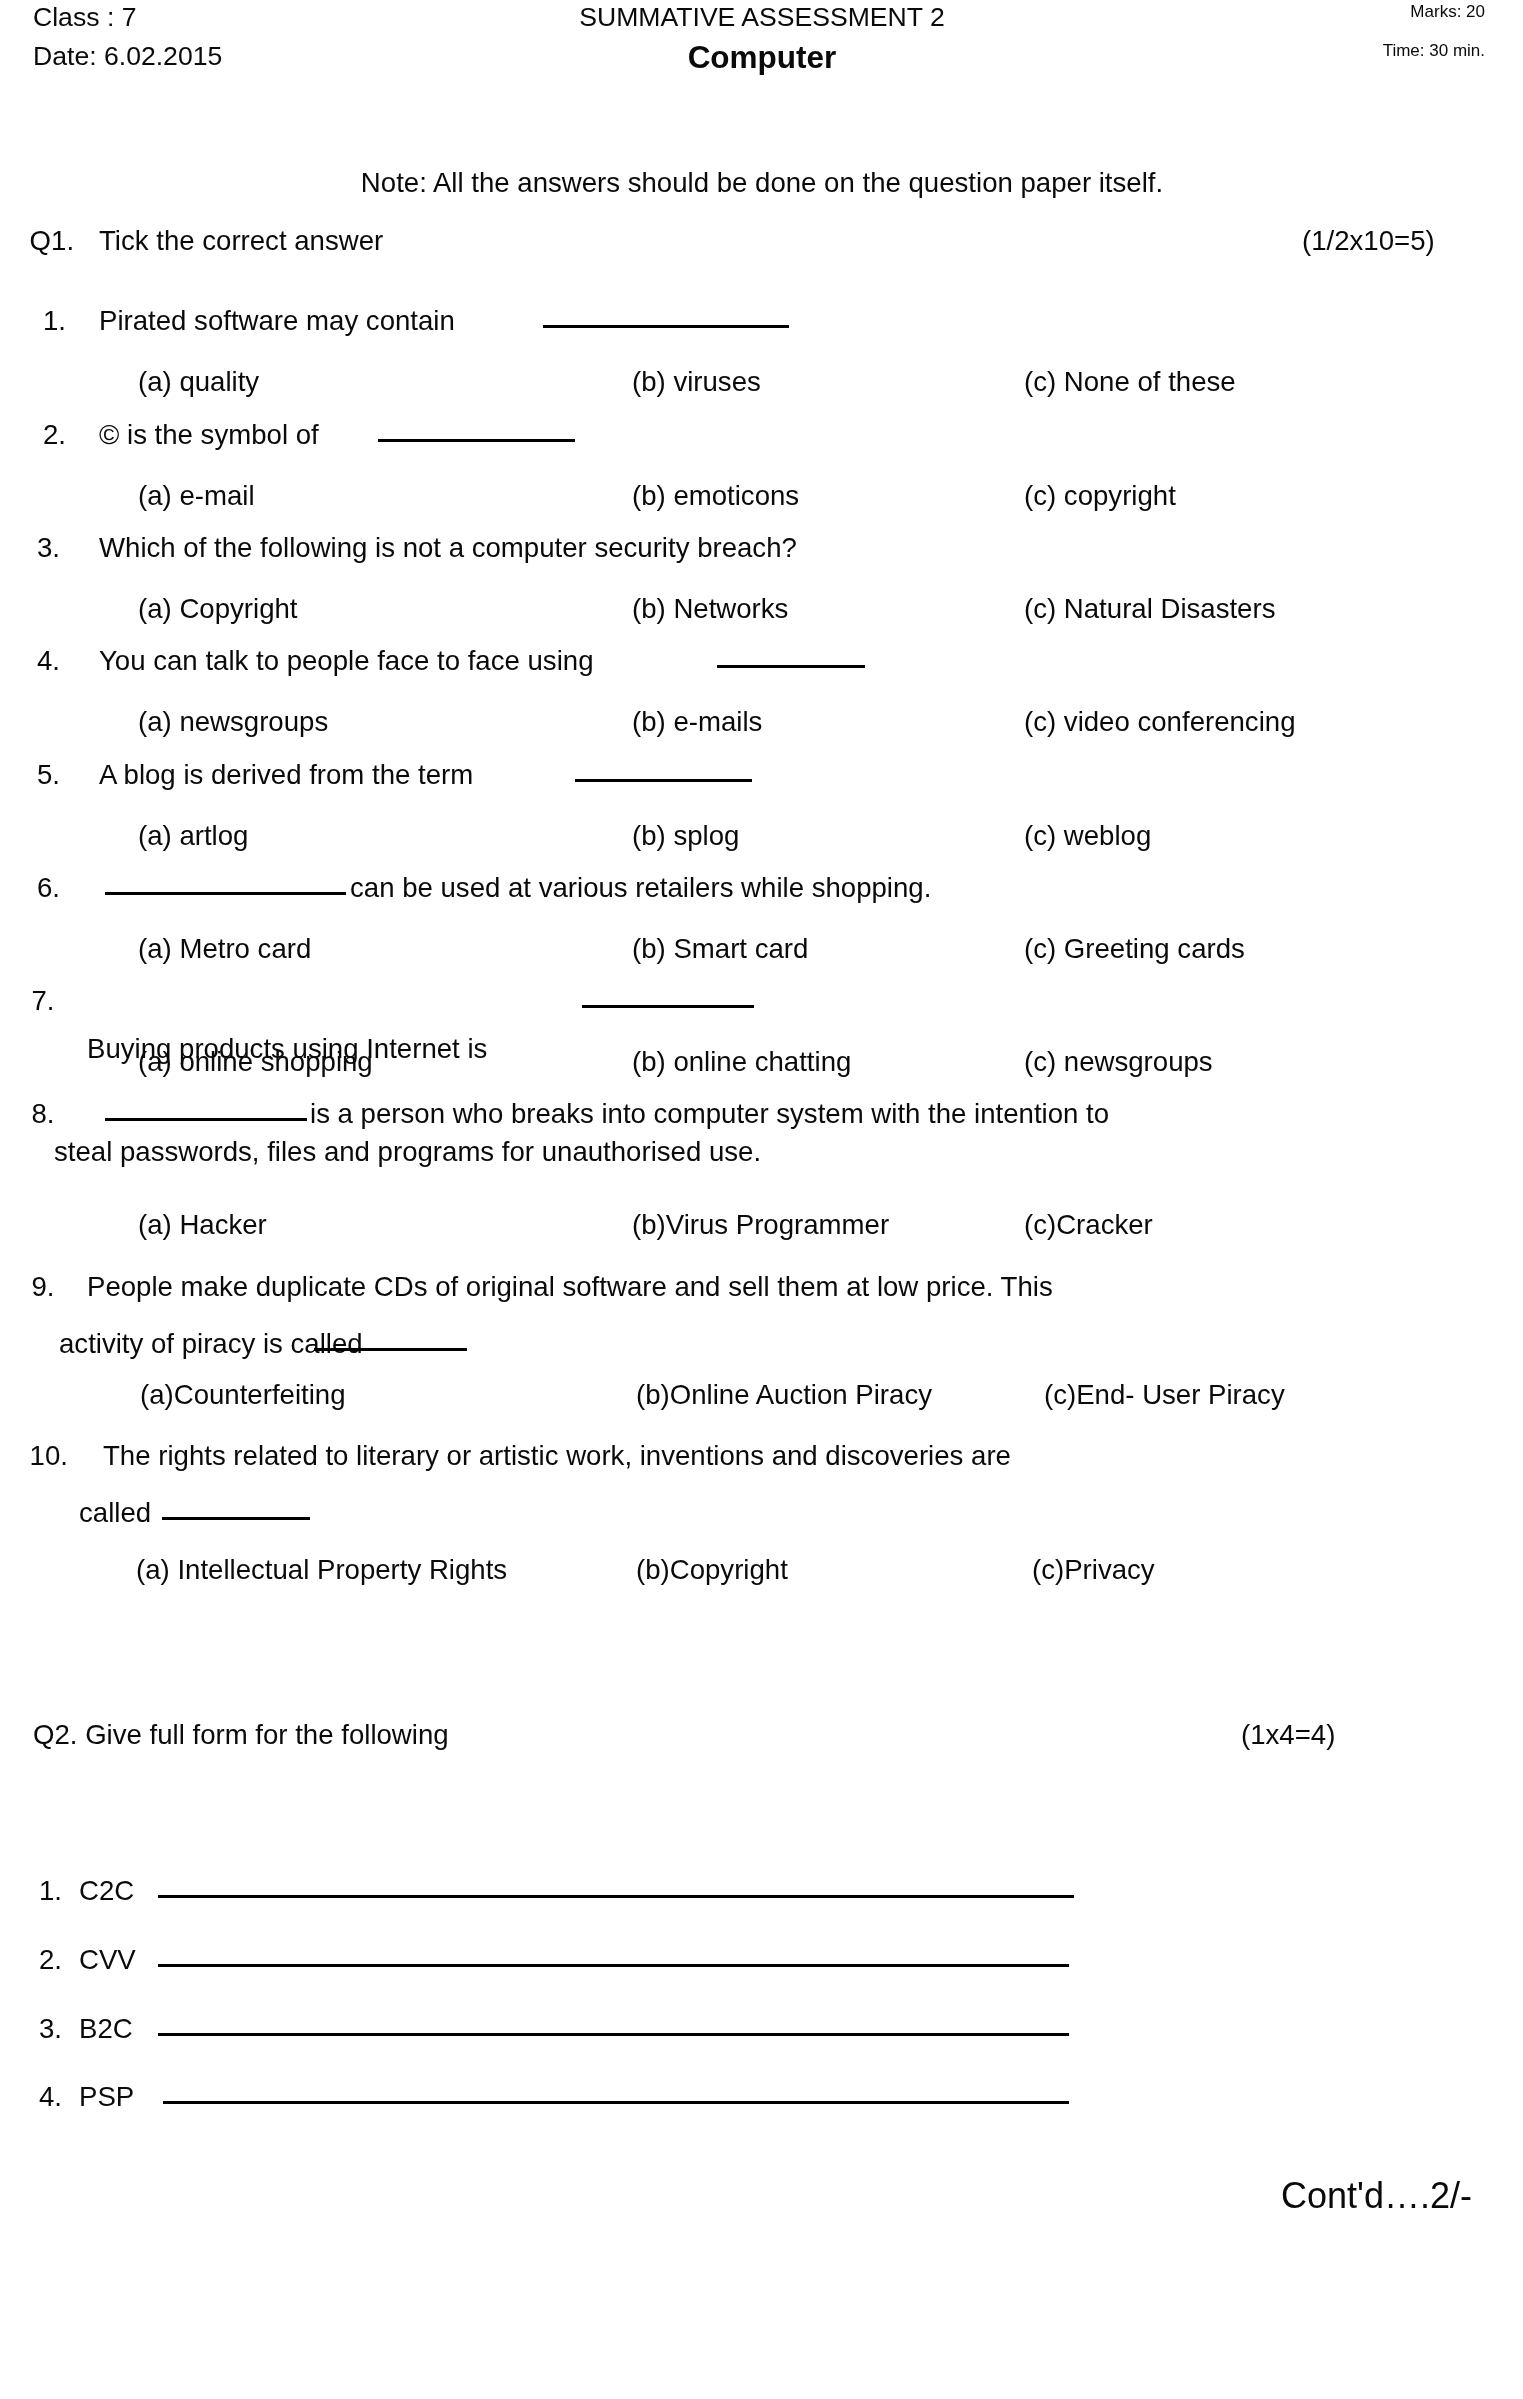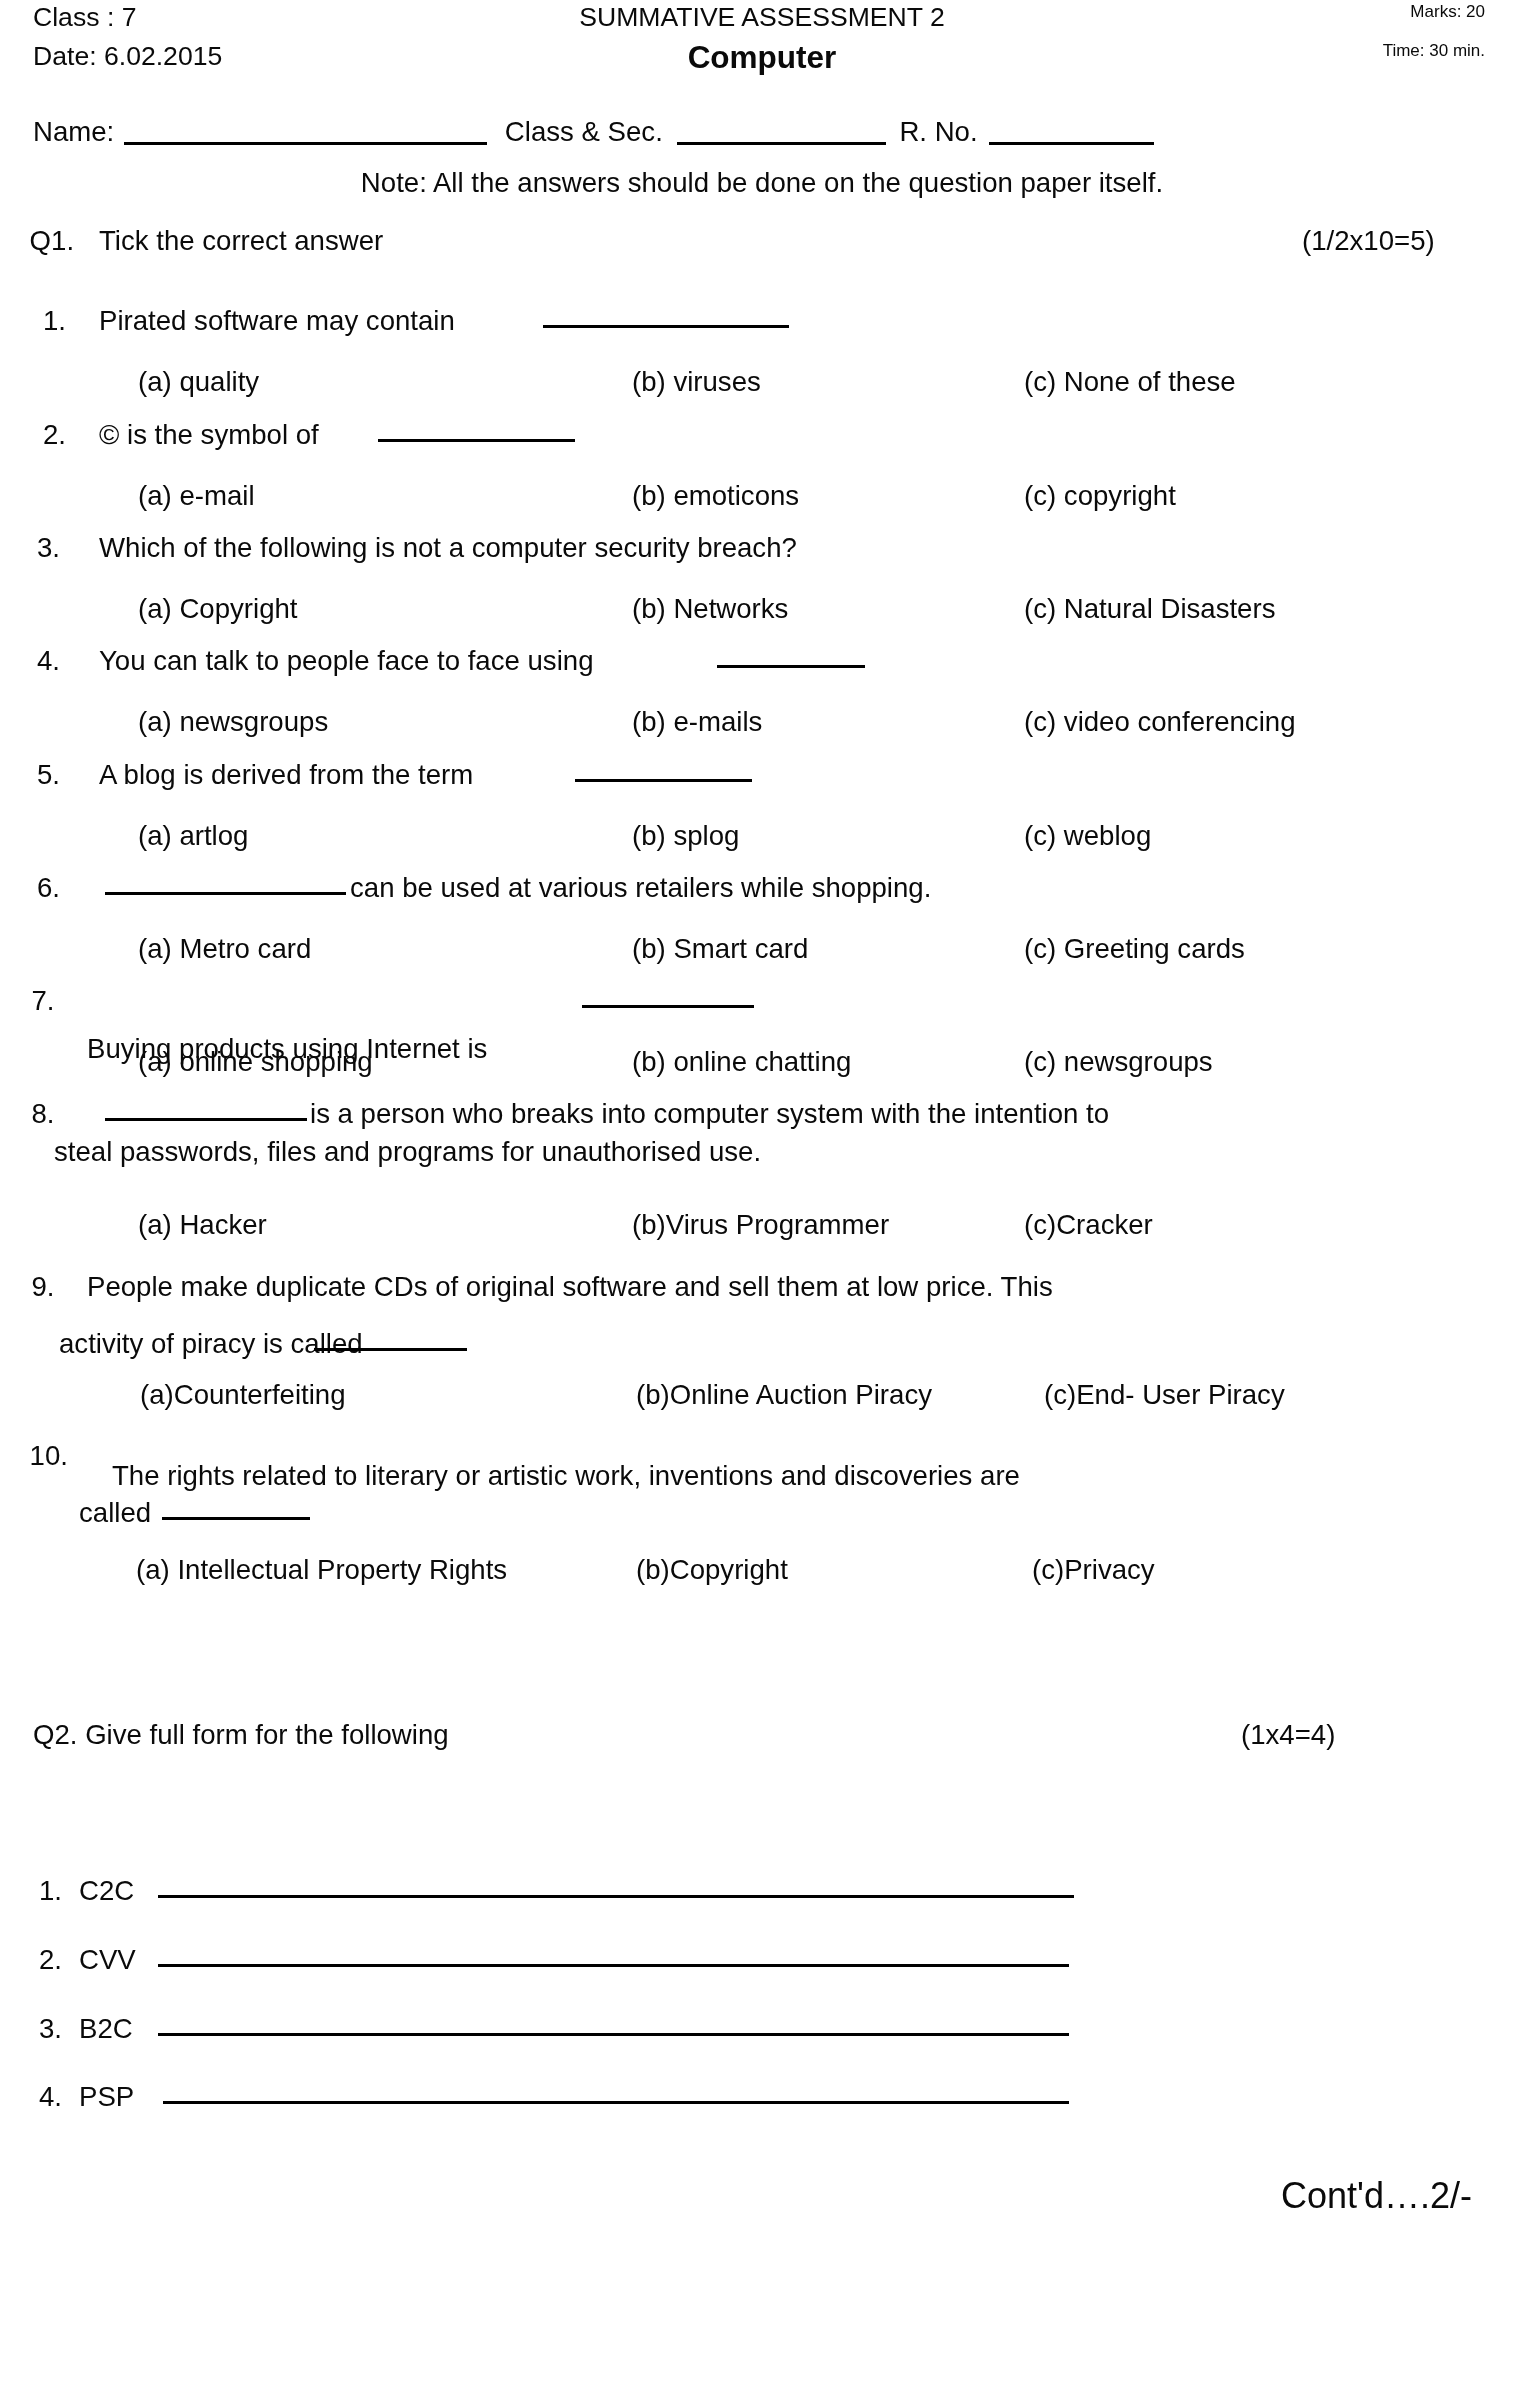--- a/index.html
+++ b/index.html
@@ -150,23 +150,20 @@
       <span class="hdr-mid">SUMMATIVE ASSESSMENT 2</span>
       <span class="hdr-right">Marks:  20</span>
     </div>
     <div class="hdr-row r2">
       <span class="hdr-left">Date: 6.02.2015</span>
       <span class="hdr-mid title">Computer</span>
       <span class="hdr-right">Time:  30 min.</span>
     </div>
   </div>
 
-  <div class="ident">
-    <span class="lbl">Name:</span><span class="rule name"></span><span class="lbl">Class &amp; Sec.</span><span class="rule sec"></span><span class="lbl">R. No.</span><span class="rule rno"></span>
-  </div>
 
   <div class="note">Note: All the answers should be done on the question paper itself.</div>
 
   <span class="qhead" style="left:29.6px; top:225px;">Q1.</span>
   <span class="qhead" style="left:99px; top:225px;">Tick the correct answer</span>
   <span class="marks" style="left:1302px; top:225px;">(1/2x10=5)</span>
 
   <span class="qnum" style="left:43px;  top:305px;">1.</span>
   <span class="qstem" style="left:99px; top:305px;">Pirated software may contain</span>
   <span class="blank" style="position:absolute; left:537px; top:305px; width:246px;"></span>
@@ -225,21 +222,21 @@
 
   <span class="qnum" style="left:31.5px;  top:1271px;">9.</span>
   <span class="qstem" style="left:87px;  top:1271px;">People make duplicate CDs of original software and sell them at low price.  This</span>
   <span class="qstem" style="left:59px;  top:1328px;">activity of piracy is  called</span>
   <span class="blank" style="position:absolute; left:308px; top:1328px; width:153px;"></span>
   <span class="opt" style="left:140px;  top:1379px;">(a)Counterfeiting</span>
   <span class="opt" style="left:636px;  top:1379px;">(b)Online Auction Piracy</span>
   <span class="opt" style="left:1044px; top:1379px;">(c)End- User Piracy</span>
 
   <span class="qnum" style="left:29.6px;  top:1440px;">10.</span>
-  <span class="qstem" style="left:112px; top:1440px;margin-top:20px;">The rights related to literary or artistic work, inventions and discoveries are</span>
+  <span class="qstem" style="left:103px; top:1440px;">The rights related to literary or artistic work, inventions and discoveries are</span>
   <span class="qstem" style="left:79px;  top:1497px;">called</span>
   <span class="blank" style="position:absolute; left:156px; top:1497px; width:148px;"></span>
   <span class="opt" style="left:136px;  top:1554px;">(a) Intellectual Property Rights</span>
   <span class="opt" style="left:636px;  top:1554px;">(b)Copyright</span>
   <span class="opt" style="left:1032px; top:1554px;">(c)Privacy</span>
 
   <span class="q2head" style="left:33px;   top:1719px;">Q2. Give full form for the following</span>
   <span class="q2head" style="left:1241px; top:1719px;">(1x4=4)</span>
 
   <span class="ff-item" style="left:39px; top:1875px;">1.</span>

